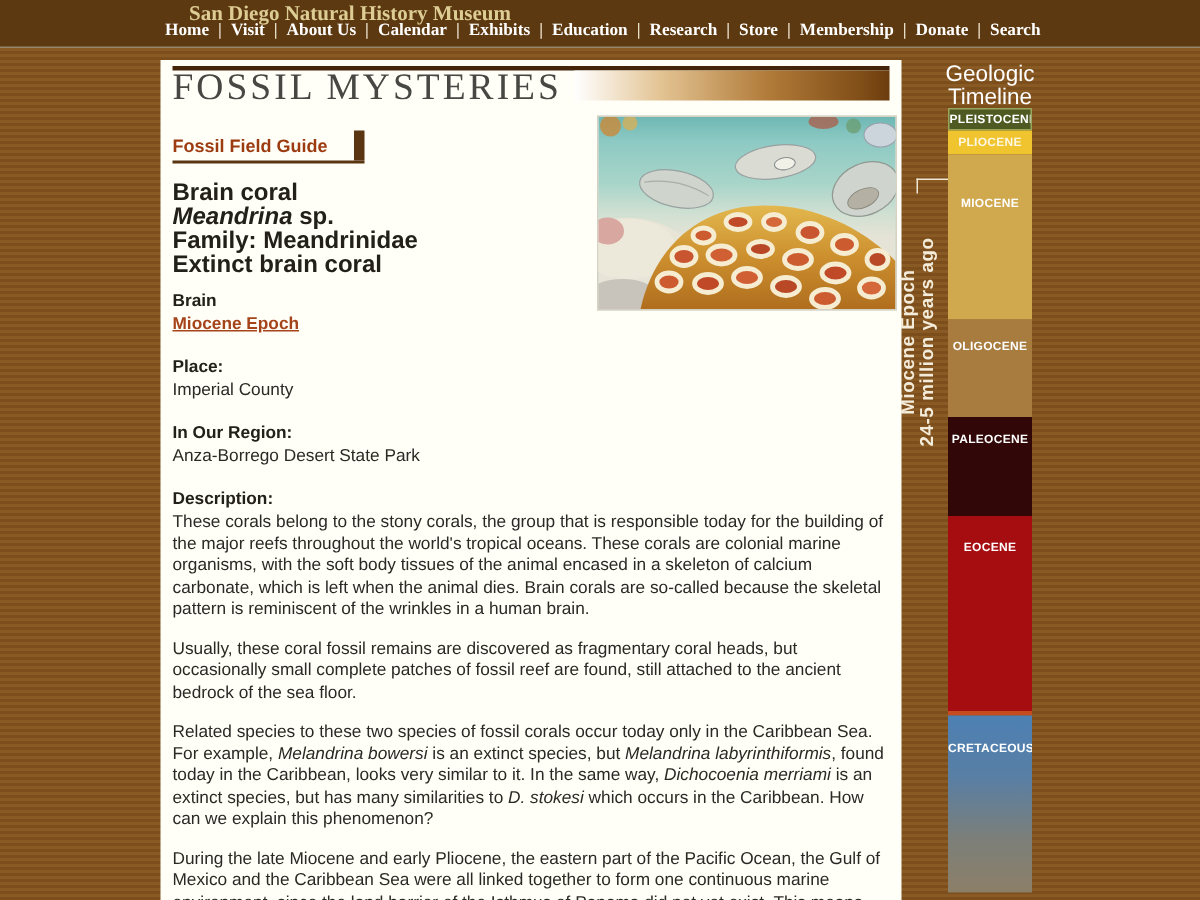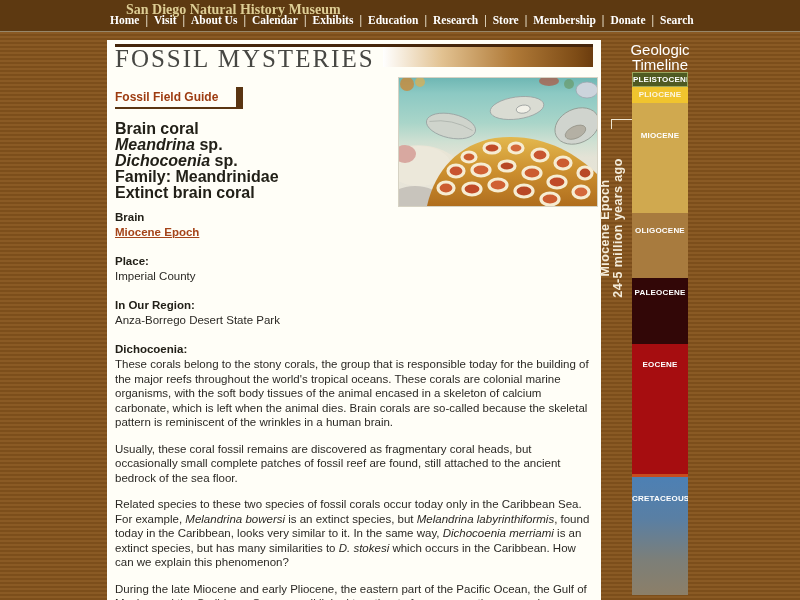--- a/index.html
+++ b/index.html
@@ -147,42 +147,41 @@
 
   <div class="field-guide">
     <span class="field-guide-label">Fossil Field Guide</span>
     <span class="field-guide-bar"></span>
   </div>
 
   <div class="body-text">
     <div class="spec-block">
         <div class="spec-line">Brain coral</div>
         <div class="spec-line"><i>Meandrina</i> sp.</div>
-        <div class="spec-line"><i>Dichocoenia</i> sp.</div>
         <div class="spec-line">Family: Meandrinidae</div>
         <div class="spec-line">Extinct brain coral</div>
       </div>
 
     <div class="section section-time">
       <div class="section-label">Brain</div>
       <a class="link" href="#">Miocene Epoch</a>
     </div>
 
     <div class="section">
       <div class="section-label">Place:</div>
       <div class="section-value">Imperial County</div>
     </div>
 
     <div class="section">
       <div class="section-label">In Our Region:</div>
       <div class="section-value">Anza-Borrego Desert State Park</div>
     </div>
 
     <div class="section">
-      <div class="section-label">Dichocoenia:</div>
+      <div class="section-label">Description:</div>
       <div>
           <div class="para">These corals belong to the stony corals, the group that is responsible today for the building of the major reefs throughout the world's tropical oceans. These corals are colonial marine organisms, with the soft body tissues of the animal encased in a skeleton of calcium carbonate, which is left when the animal dies. Brain corals are so-called because the skeletal pattern is reminiscent of the wrinkles in a human brain.</div>
           <div class="para">Usually, these coral fossil remains are discovered as fragmentary coral heads, but occasionally small complete patches of fossil reef are found, still attached to the ancient bedrock of the sea floor.</div>
           <div class="para">Related species to these two species of fossil corals occur today only in the Caribbean Sea. For example, <i>Melandrina bowersi</i> is an extinct species, but <i>Melandrina labyrinthiformis</i>, found today in the Caribbean, looks very similar to it. In the same way, <i>Dichocoenia merriami</i> is an extinct species, but has many similarities to <i>D. stokesi</i> which occurs in the Caribbean. How can we explain this phenomenon?</div>
           <div class="para">During the late Miocene and early Pliocene, the eastern part of the Pacific Ocean, the Gulf of Mexico and the Caribbean Sea were all linked together to form one continuous marine environment, since the land barrier of the Isthmus of Panama did not yet exist. This means that marine invertebrates such as corals, which have larval forms that occur in the  and move with ocean currents, could easily spread from off the coast of California to the Caribbean Sea.</div>
         </div>
     </div>
   </div>
 </div>
 

